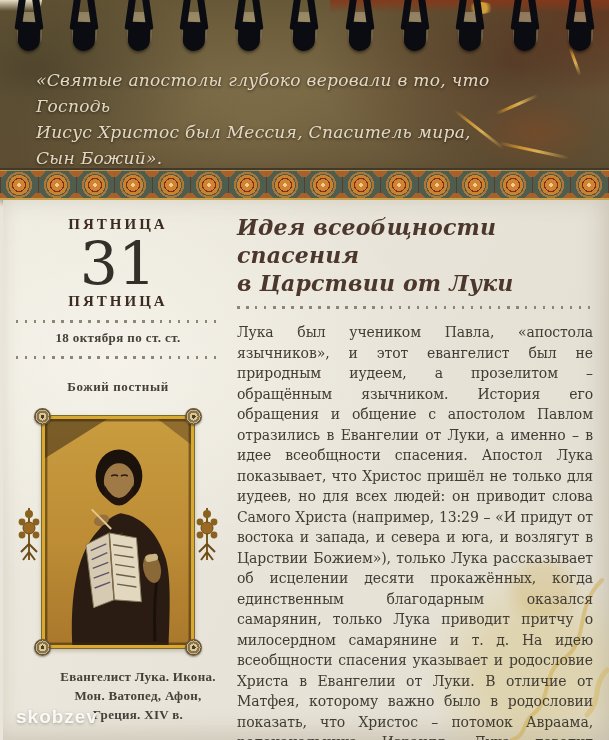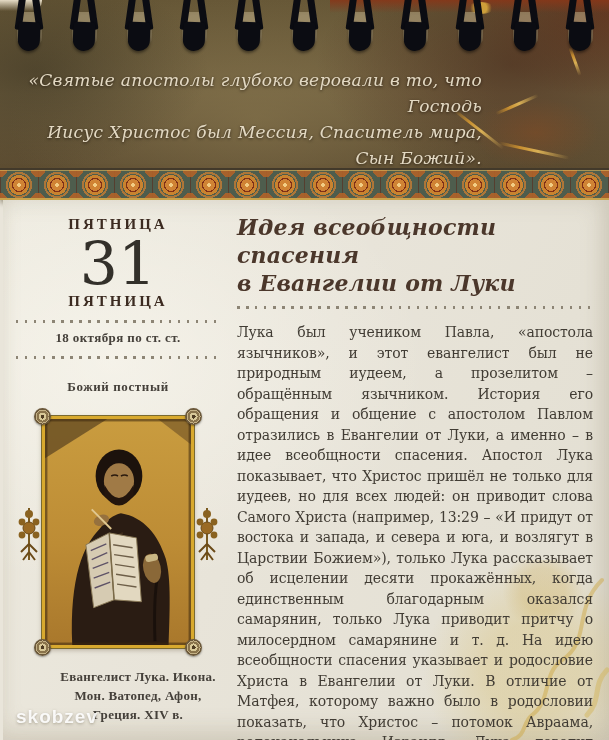--- a/index.html
+++ b/index.html
@@ -33,21 +33,21 @@
   .ring{position:relative;width:42px;height:62px;flex:0 0 auto;}
   .hole{position:absolute;left:50%;top:12px;width:25px;height:33px;margin-left:-12px;
         background:rgba(200,184,146,.5);border-radius:7px;
         box-shadow:inset 0 -4px 6px rgba(40,30,15,.45);}
   .wire{position:absolute;top:-6px;width:7px;height:36px;background:#0b0c12;border-radius:2px;}
   .wL{left:9px;transform:rotate(8deg);} .wR{right:9px;transform:rotate(-8deg);}
   .loop{position:absolute;left:50%;top:22px;width:22px;height:29px;margin-left:-11px;
         background:#0b0c12;border-radius:4px 4px 11px 11px;transform:rotate(2deg);
         box-shadow:0 2px 3px rgba(0,0,0,.45);}
 
-  .quote{position:absolute;top:67px;left:22px;width:460px;text-align:right;
+  .quote{position:absolute;top:67px;left:36px;width:460px;text-align:left;
          color:#e3d9c3;font-style:italic;font-size:17px;line-height:26px;
          letter-spacing:.3px;text-shadow:0 1px 3px rgba(15,8,4,.65);}
   .quote-attr{margin-top:15px;font-size:15px;}
 
   
   .band{position:absolute;top:168px;left:0;width:609px;height:32px;box-sizing:border-box;
     background-color:#4e5d4d;
     background-image:
       radial-gradient(circle at 19px 15px,#f2cd84 0 2px,#d08334 2px 6px,#7e2f18 6px 7px,#c9832f 7px 10px,rgba(0,0,0,0) 10px),
       radial-gradient(circle at 19px 15px,rgba(0,0,0,0) 11px,rgba(196,124,52,.8) 11px 13px,rgba(0,0,0,0) 13px),
@@ -305,21 +305,21 @@
       <div class="caption">
         <div>Евангелист Лука. Икона.</div>
         <div>Мон. Ватопед, Афон,</div>
         <div>Греция. XIV в.</div>
       </div>
     </div>
 
     <div class="right-col">
       <div class="title">
         <div>Идея всеобщности спасения</div>
-        <div>в Евангелии от Луки</div>
+        <div>в Царствии от Луки</div>
       </div>
       <div class="title-dotted"></div>
       <div class="body-text">Лука был учеником Павла, «апостола язычников», и этот евангелист был не природным иудеем, а прозелитом – обращённым язычником. История его обращения и общение с апостолом Павлом отразились в Евангелии от Луки, а именно – в идее всеобщности спасения. Апостол Лука показывает, что Христос пришёл не только для иудеев, но для всех людей: он приводит слова Самого Христа (например, 13:29 – «И придут от востока и запада, и севера и юга, и возлягут в Царствии Божием»), только Лука рассказывает об исцелении десяти прокажённых, когда единственным благодарным оказался самарянин, только Лука приводит притчу о милосердном самарянине и т. д. На идею всеобщности спасения указывает и родословие Христа в Евангелии от Луки. В отличие от Матфея, которому важно было в родословии показать, что Христос – потомок Авраама, родоначальника Израиля, Лука доводит родословие Христа до отца всех людей – Адама, а потом говорит, что Христос – Божий, то есть как Бог Христос не принадлежит ни одному народу (Лк. 3:38).</div>
     </div>
   </div>
 
   <div class="watermark">skobzev</div>
 </div>
 
 </body></html>

